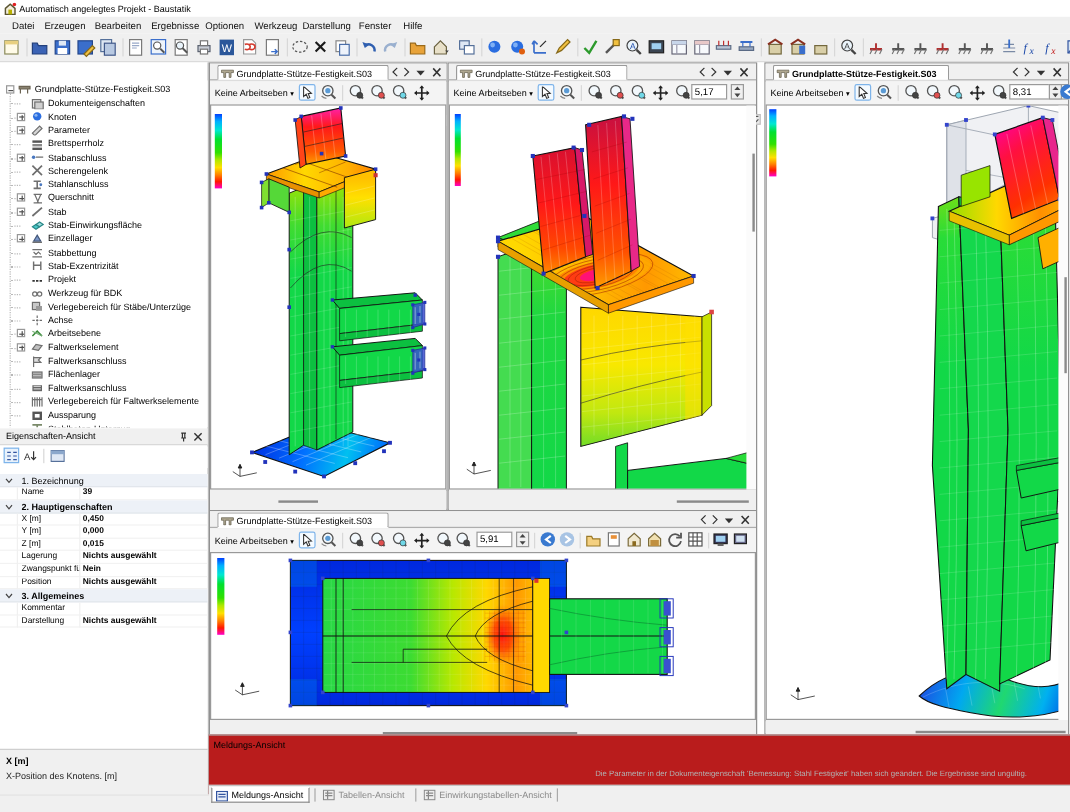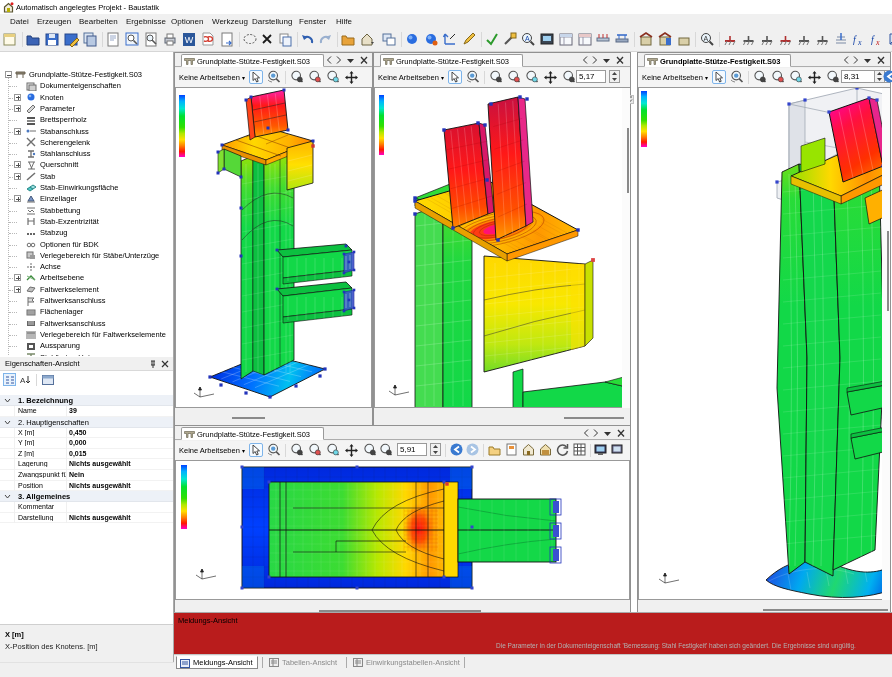--- a/index.html
+++ b/index.html
@@ -396,29 +396,29 @@
         <svg class="abs" style="left:26px;top:0.5" width="11" height="10">
           <path d="M2 2 v7 M8 2 v7 M2 5 h6" stroke="#6f6f6f" stroke-width="1.2"></path>
         </svg>
         <span class="lbl" style="left:40px">Stab-Exzentrizität</span>
       </div>
 <div class="trow" style="top:160.2px">
         <div class="abs" style="left:9px;top:6px;width:8px;height:1px;border-top:1px dotted #b8b8b8"></div>
         <svg class="abs" style="left:26px;top:0.5" width="11" height="10">
           <path d="M1 6 h2 M4 6 h2 M7 6 h2" stroke="#333" stroke-width="1.4"></path>
         </svg>
-        <span class="lbl" style="left:40px">Stabzug</span>
+        <span class="lbl" style="left:40px">Projekt</span>
       </div>
 <div class="trow" style="top:171.5px">
         <div class="abs" style="left:9px;top:6px;width:8px;height:1px;border-top:1px dotted #b8b8b8"></div>
         <svg class="abs" style="left:26px;top:0.5" width="11" height="10">
           <circle cx="3" cy="6" r="1.8" fill="none" stroke="#6f6f6f"></circle>
           <circle cx="7" cy="6" r="1.8" fill="none" stroke="#6f6f6f"></circle>
         </svg>
-        <span class="lbl" style="left:40px">Optionen für BDK</span>
+        <span class="lbl" style="left:40px">Werkzeug für BDK</span>
       </div>
 <div class="trow" style="top:182.8px">
         <div class="abs" style="left:9px;top:6px;width:8px;height:1px;border-top:1px dotted #b8b8b8"></div>
         <svg class="abs" style="left:26px;top:0.5" width="11" height="10">
           <rect x="1" y="2" width="6" height="6" fill="#c8c8c8" stroke="#6f6f6f"></rect>
           <rect x="4" y="5" width="5" height="4" fill="#9a9a9a"></rect>
         </svg>
         <span class="lbl" style="left:40px">Verlegebereich für Stäbe/Unterzüge</span>
       </div>
 <div class="trow" style="top:194.1px">
@@ -519,33 +519,33 @@
       <svg class="abs" style="left:42px;top:3px" width="12" height="10">
         <rect x="0.5" y="0.5" width="11" height="9" fill="#dfe8f5" stroke="#55709a"></rect>
         <rect x="0.5" y="0.5" width="11" height="3" fill="#8ca8cc"></rect>
       </svg>
     </div>
 <div class="abs" style="left:0;top:343px;width:173px;height:229px;background:#fff">
 <div class="prow" style="top:0px;height:11px;background:#edf1f7;border-bottom:1px solid #e2e6ec">
         <svg class="abs" style="left:4px;top:3px" width="7" height="6">
           <path d="M1 1 L3.5 4 L6 1" fill="none" stroke="#444"></path>
         </svg>
-        <span class="c1" style="font-weight:bold;width:160px;font-size:7.5px">1. Bezeichnung</span>
+        <span class="c1" style="font-weight:normal;width:160px;font-size:7.5px">1. Bezeichnung</span>
       </div>
 <div class="prow" style="top:11px;height:10.6px;border-bottom:1px solid #f2f2f2">
         <span class="abs" style="left:14px;top:0;width:1px;height:10.6px;background:#f0f0f0"></span>
         <span class="abs" style="left:66px;top:0;width:1px;height:10.6px;background:#f0f0f0"></span>
         <span class="c1">Name</span>
         <span class="c2">39</span>
       </div>
 <div class="prow" style="top:21.6px;height:11px;background:#edf1f7;border-bottom:1px solid #e2e6ec">
         <svg class="abs" style="left:4px;top:3px" width="7" height="6">
           <path d="M1 1 L3.5 4 L6 1" fill="none" stroke="#444"></path>
         </svg>
-        <span class="c1" style="font-weight:normal;width:160px;font-size:7.5px">2. Hauptigenschaften</span>
+        <span class="c1" style="font-weight:bold;width:160px;font-size:7.5px">2. Hauptigenschaften</span>
       </div>
 <div class="prow" style="top:32.6px;height:10.6px;border-bottom:1px solid #f2f2f2">
         <span class="abs" style="left:14px;top:0;width:1px;height:10.6px;background:#f0f0f0"></span>
         <span class="abs" style="left:66px;top:0;width:1px;height:10.6px;background:#f0f0f0"></span>
         <span class="c1">X [m]</span>
         <span class="c2">0,450</span>
       </div>
 <div class="prow" style="top:43.2px;height:10.6px;border-bottom:1px solid #f2f2f2">
         <span class="abs" style="left:14px;top:0;width:1px;height:10.6px;background:#f0f0f0"></span>
         <span class="abs" style="left:66px;top:0;width:1px;height:10.6px;background:#f0f0f0"></span>

